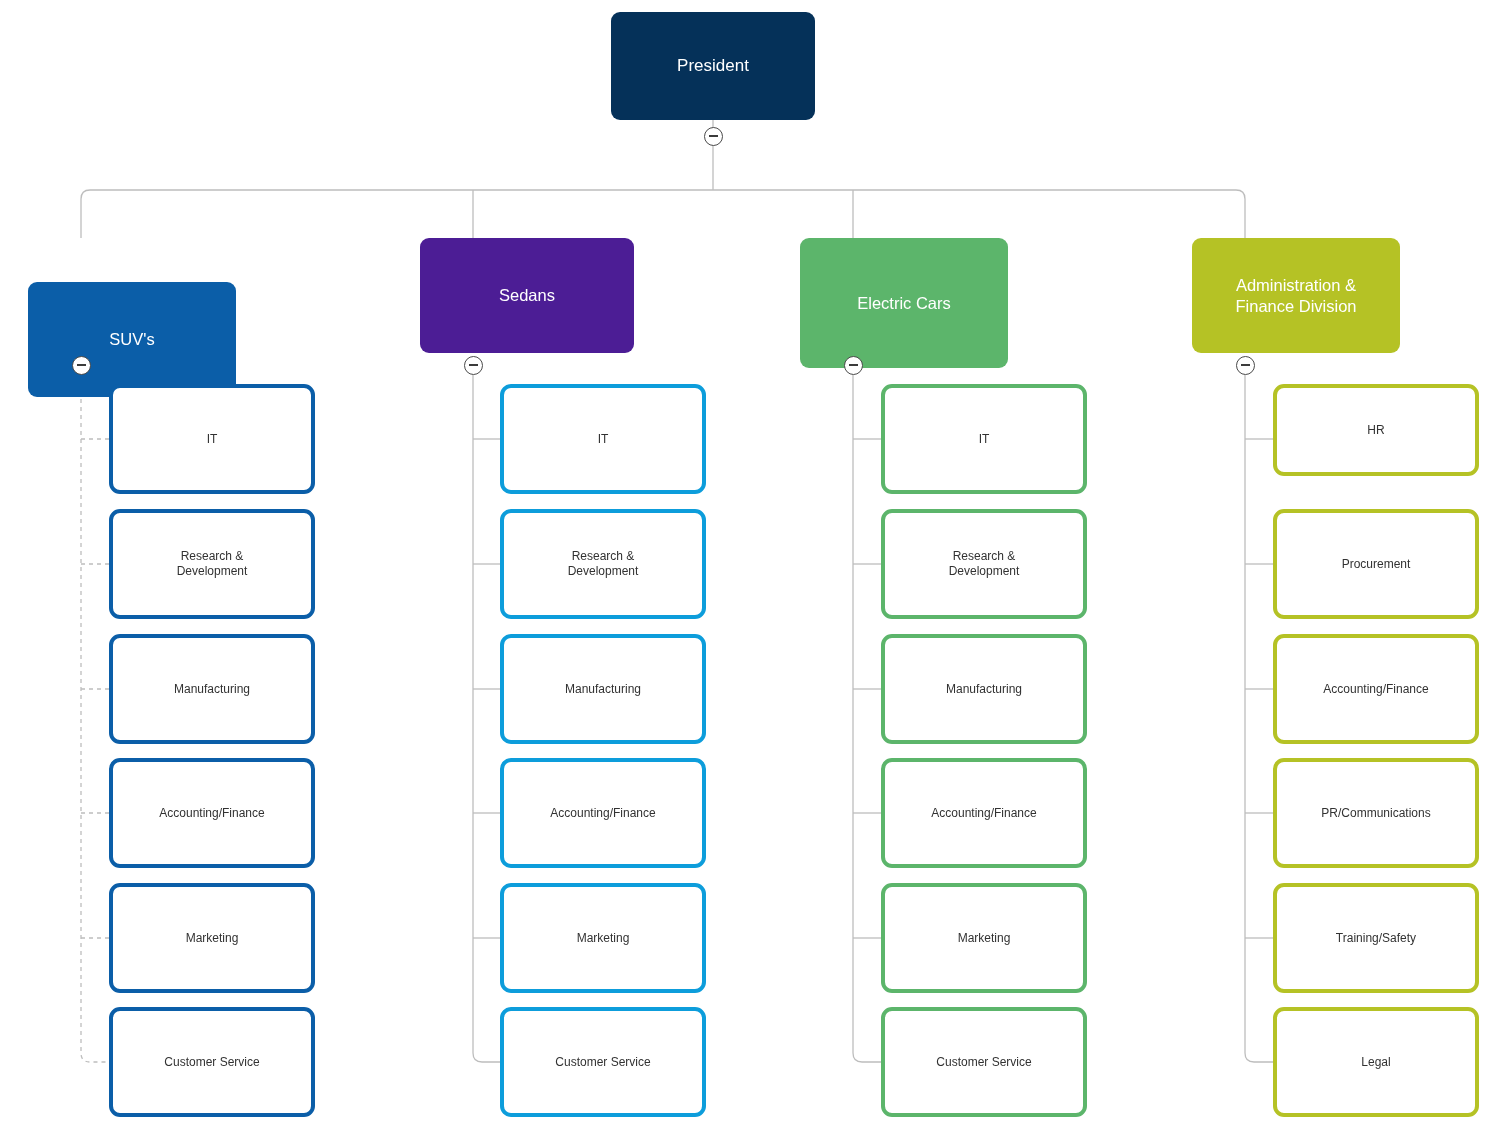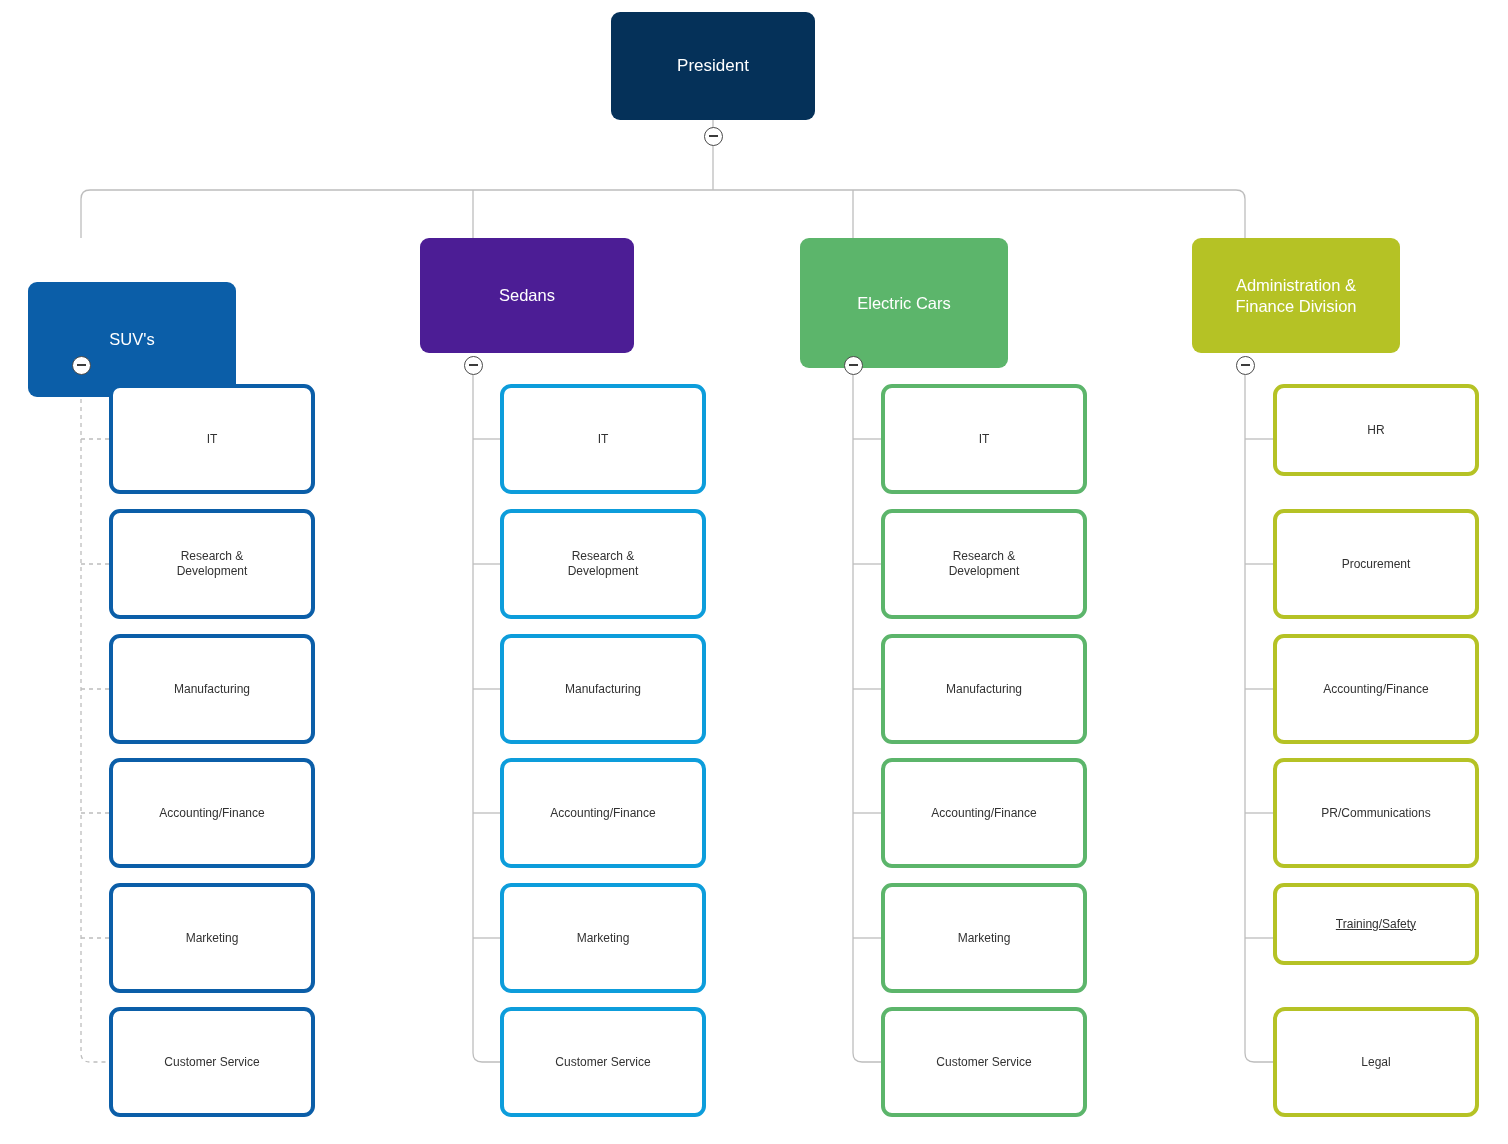--- a/index.html
+++ b/index.html
@@ -222,21 +222,21 @@
       </div>
       <div class="node outlined" style="left: 1273px; top: 509px; width: 206px; height: 110px; border-color: rgb(181, 194, 37);">
         <span class="node-label">Procurement</span>
       </div>
       <div class="node outlined" style="left: 1273px; top: 634px; width: 206px; height: 110px; border-color: rgb(181, 194, 37);">
         <span class="node-label">Accounting/Finance</span>
       </div>
       <div class="node outlined" style="left: 1273px; top: 758px; width: 206px; height: 110px; border-color: rgb(181, 194, 37);">
         <span class="node-label">PR/Communications</span>
       </div>
-      <div class="node outlined" style="left: 1273px; top: 883px; width: 206px; height: 82px; border-color: rgb(181, 194, 37); text-decoration: underline;">
+      <div class="node outlined" style="left: 1273px; top: 883px; width: 206px; height: 110px; border-color: rgb(181, 194, 37);">
         <span class="node-label">Training/Safety</span>
       </div>
-      <div class="node outlined" style="left: 1273px; top: 1007px; width: 206px; height: 110px; border-color: rgb(181, 194, 37); border-radius: 12px;">
+      <div class="node outlined" style="left: 1273px; top: 1007px; width: 206px; height: 110px; border-color: rgb(181, 194, 37);">
         <span class="node-label">Legal</span>
       </div>
     </div>
 
 </div>
 
 </body></html>

